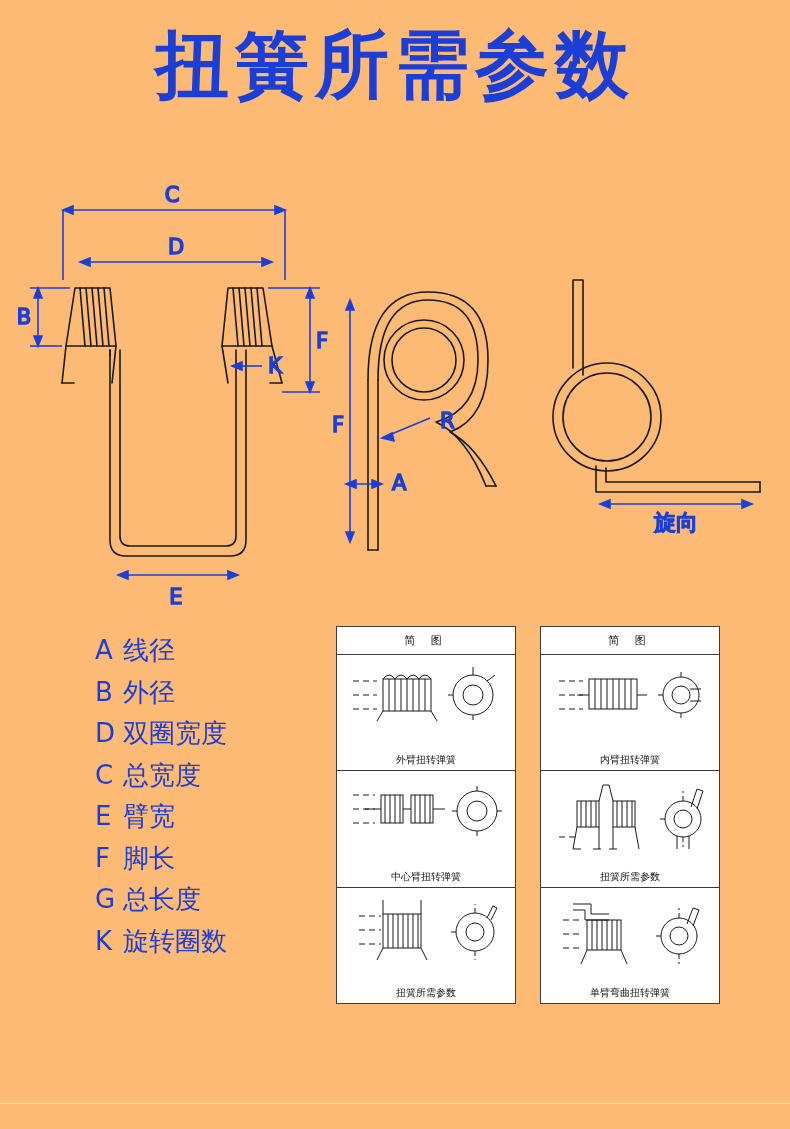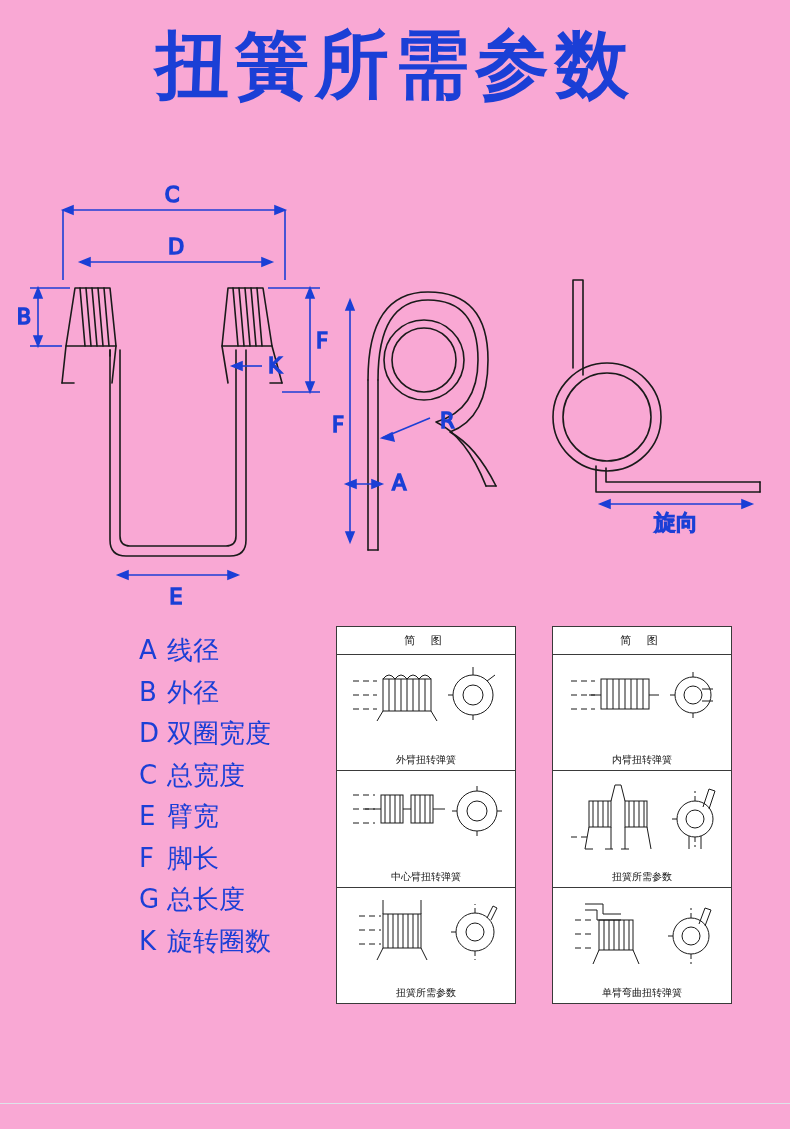--- a/index.html
+++ b/index.html
@@ -11,21 +11,21 @@
     width: 790px;
     height: 1129px;
     position: relative;
     font-family: "DejaVu Sans", "Liberation Sans", sans-serif;
     overflow: hidden;
   }
   .page {
     position: relative;
     width: 790px;
     height: 1129px;
-    background: #f9a8d4;
+    background: #fdba74;
   }
   
   .title {
     position: absolute;
     top: 20px;
     left: 0;
     width: 790px;
     text-align: center;
     color: #1b3fd6;
     font-size: 74px;
@@ -50,35 +50,34 @@
     left: 95px;
     top: 630px;
     width: 240px;
     color: #1b3fd6;
     font-size: 26px;
     line-height: 41.5px;
     font-weight: normal;
   }
   .legend-row {
     white-space: nowrap;
-    margin-left: 44px;
   }
   .legend-key {
     display: inline-block;
     width: 28px;
   }
   
   .panels {
     position: absolute;
     left: 336px;
     top: 626px;
     width: 412px;
     height: 378px;
     display: flex;
-    gap: 36px;
+    gap: 24px;
   }
   .panel {
     width: 180px;
     border: 1px solid #3a3a3a;
     box-sizing: border-box;
     display: flex;
     flex-direction: column;
     background: #fff;
   }
   .panel-head {

